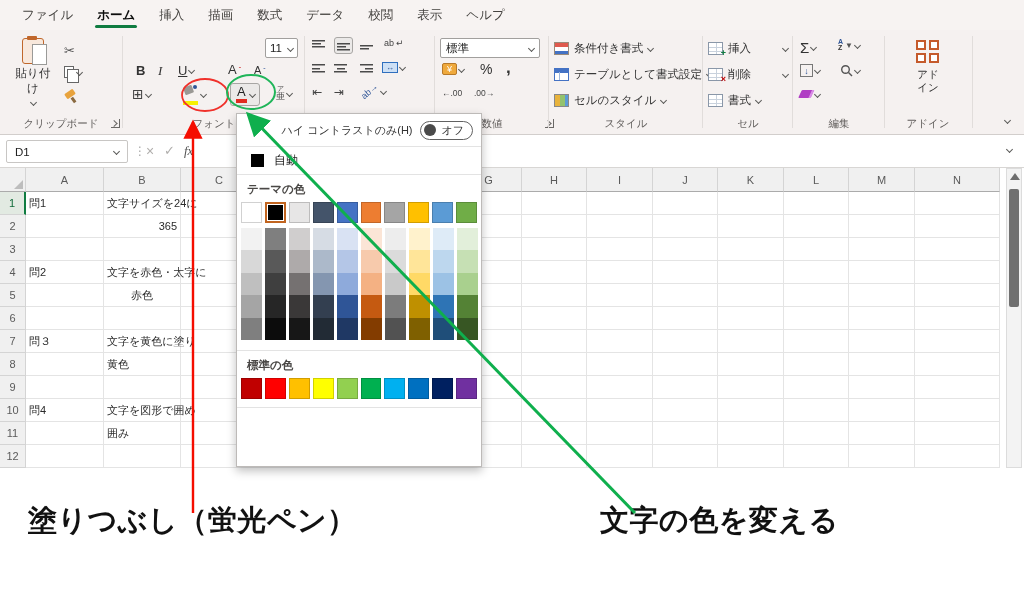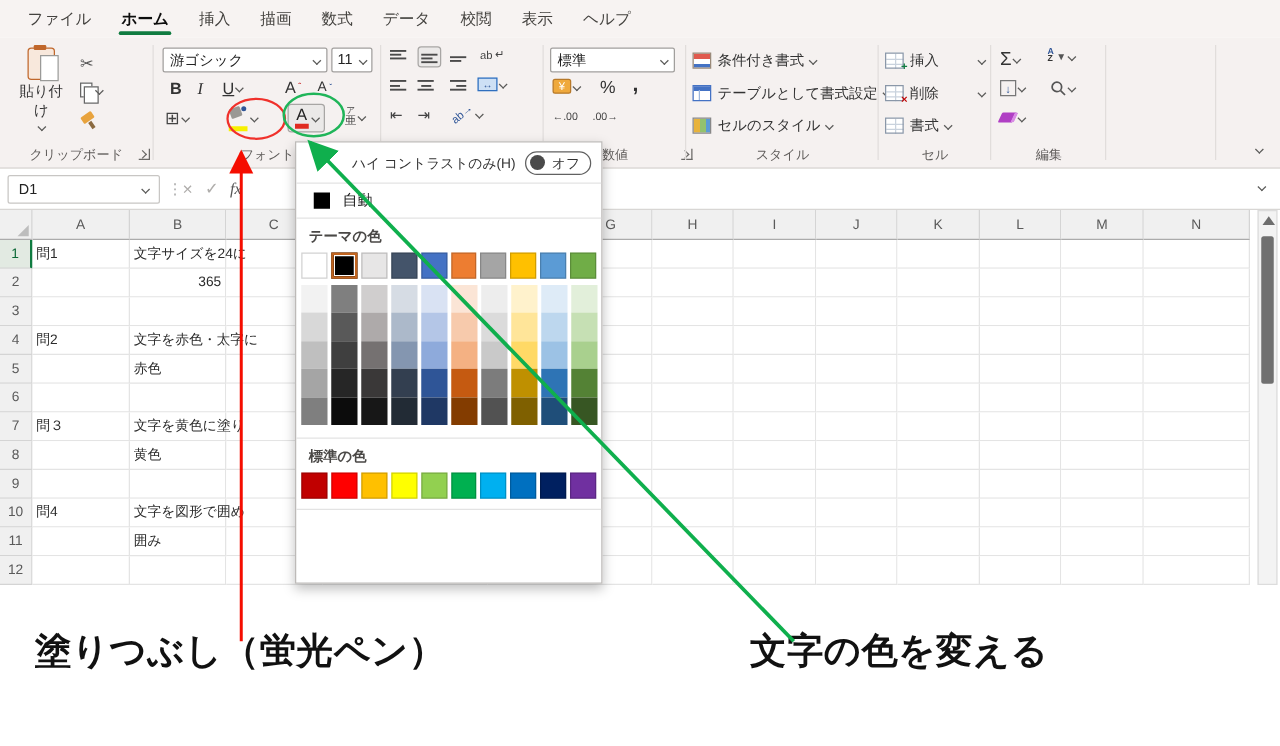--- a/index.html
+++ b/index.html
@@ -204,24 +204,20 @@
         </div>
       <div class="clip-mini" style="top:60px;">
           <span class="ic-brush"></span>
         </div>
       <div class="grp-label">クリップボード</div>
       <span class="dlg" style="right:0;bottom:6px;"></span>
     </div>
     <div class="vsep" style="left:122px;"></div>
 
     <div class="grp" style="left:126px;width:176px;">
-      <div class="selbox" style="left:4px;top:8px;width:132px;">
-        <span>游ゴシック</span>
-          <i class="cv"></i>
-      </div>
       <div class="selbox" style="left:139px;top:8px;width:33px;padding:0 4px;">
         <span>11</span>
           <i class="cv"></i>
       </div>
       <div class="fbtn b-b" style="left:10px;top:33px;">
           <span>B</span>
         </div>
       <div class="fbtn b-i" style="left:32px;top:33px;">
           <span>I</span>
         </div>
@@ -395,20 +391,32 @@
         <i class="cv"></i>
       </div>
       <div class="fbtn" style="left:4px;top:60px;">
           <span class="ic-eraser"></span>
           <i class="cv"></i>
         </div>
       <div class="grp-label">編集</div>
     </div>
     <div class="vsep" style="left:884px;"></div>
 
+    <div class="grp" style="left:886px;width:84px;">
+      <div class="addin-btn">
+        <span class="ic-addin">
+            <span></span>
+            <span></span>
+            <span></span>
+            <span></span>
+          </span>
+        <div style="margin-top:4px;"><span>アド</span><br><span>イン</span></div>
+      </div>
+      <div class="grp-label">アドイン</div>
+    </div>
     <div class="vsep" style="left:972px;"></div>
     <div class="ribbon-collapse"><i class="cv"></i></div>
   </div>
 
   <div class="fbar">
     <div class="namebox">
       <span>D1</span>
         <i class="cv"></i>
     </div>
     <span class="fb-dots">⋮</span>
@@ -501,21 +509,21 @@
         <div class="cell" style="width: 66px;"></div>
         <div class="cell" style="width: 65px;"></div>
         <div class="cell" style="width: 66px;"></div>
         <div class="cell" style="width: 65px;"></div>
         <div class="cell" style="width: 66px;"></div>
         <div class="cell" style="width: 85px;"></div>
       </div>
       <div class="srow">
         <div class="gcell" style="width: 26px;">5</div>
         <div class="cell" style="width: 78px;"></div>
-        <div class="cell spill" style="width: 77px;">赤色</div>
+        <div class="cell spill" style="width: 77px; text-align: center;">赤色</div>
         <div class="cell" style="width: 77px;"></div>
         <div class="cell" style="width: 66px;"></div>
         <div class="cell" style="width: 66px;"></div>
         <div class="cell" style="width: 66px;"></div>
         <div class="cell" style="width: 66px;"></div>
         <div class="cell" style="width: 65px;"></div>
         <div class="cell" style="width: 66px;"></div>
         <div class="cell" style="width: 65px;"></div>
         <div class="cell" style="width: 66px;"></div>
         <div class="cell" style="width: 65px;"></div>

